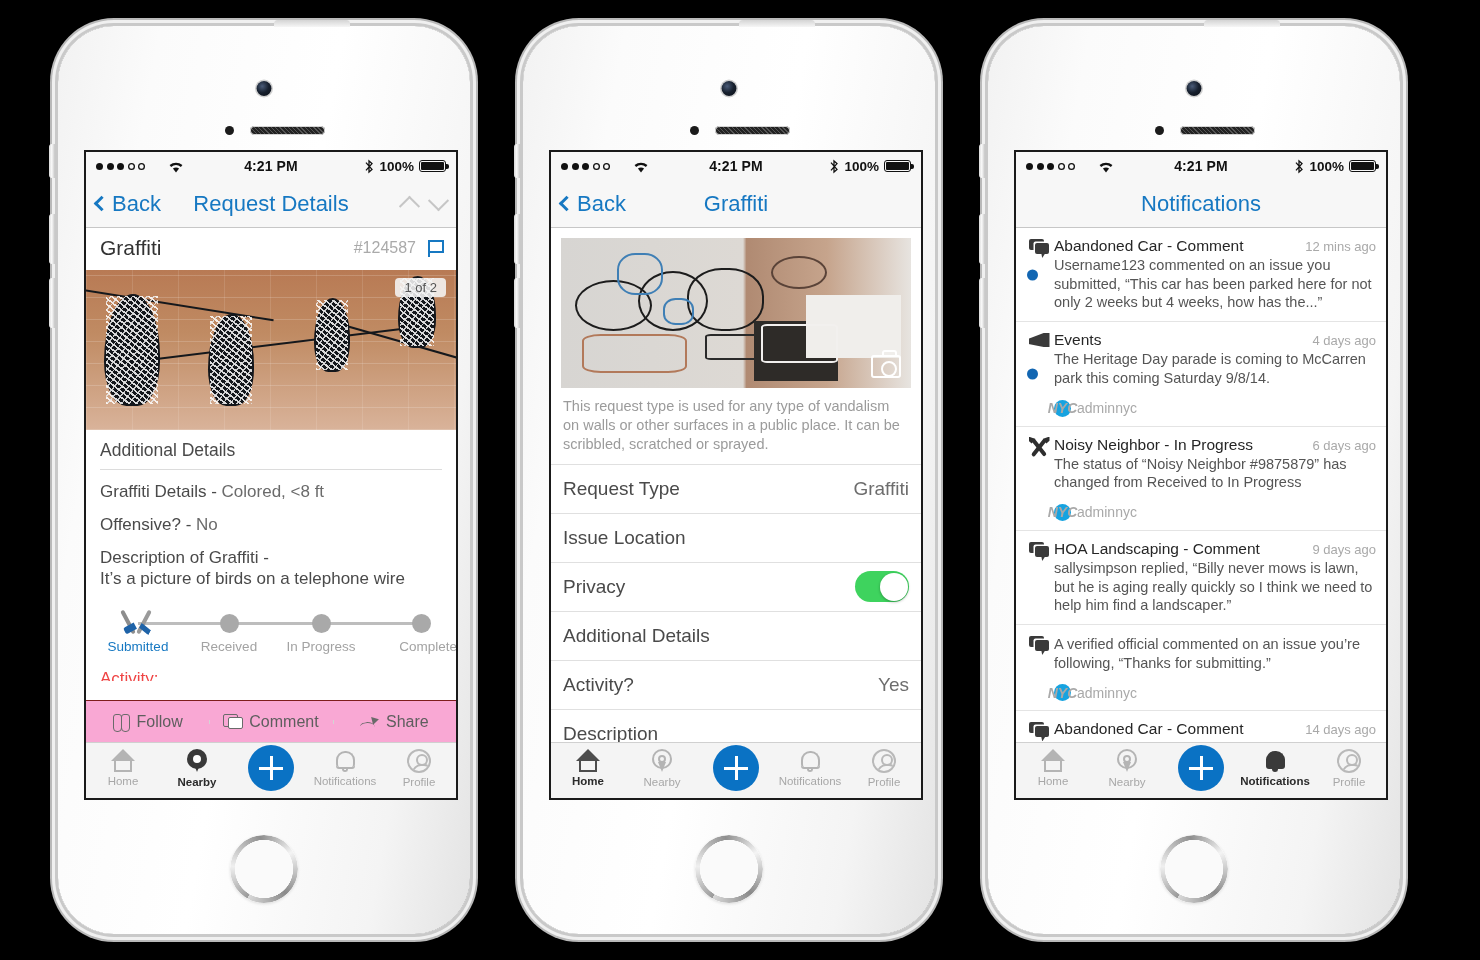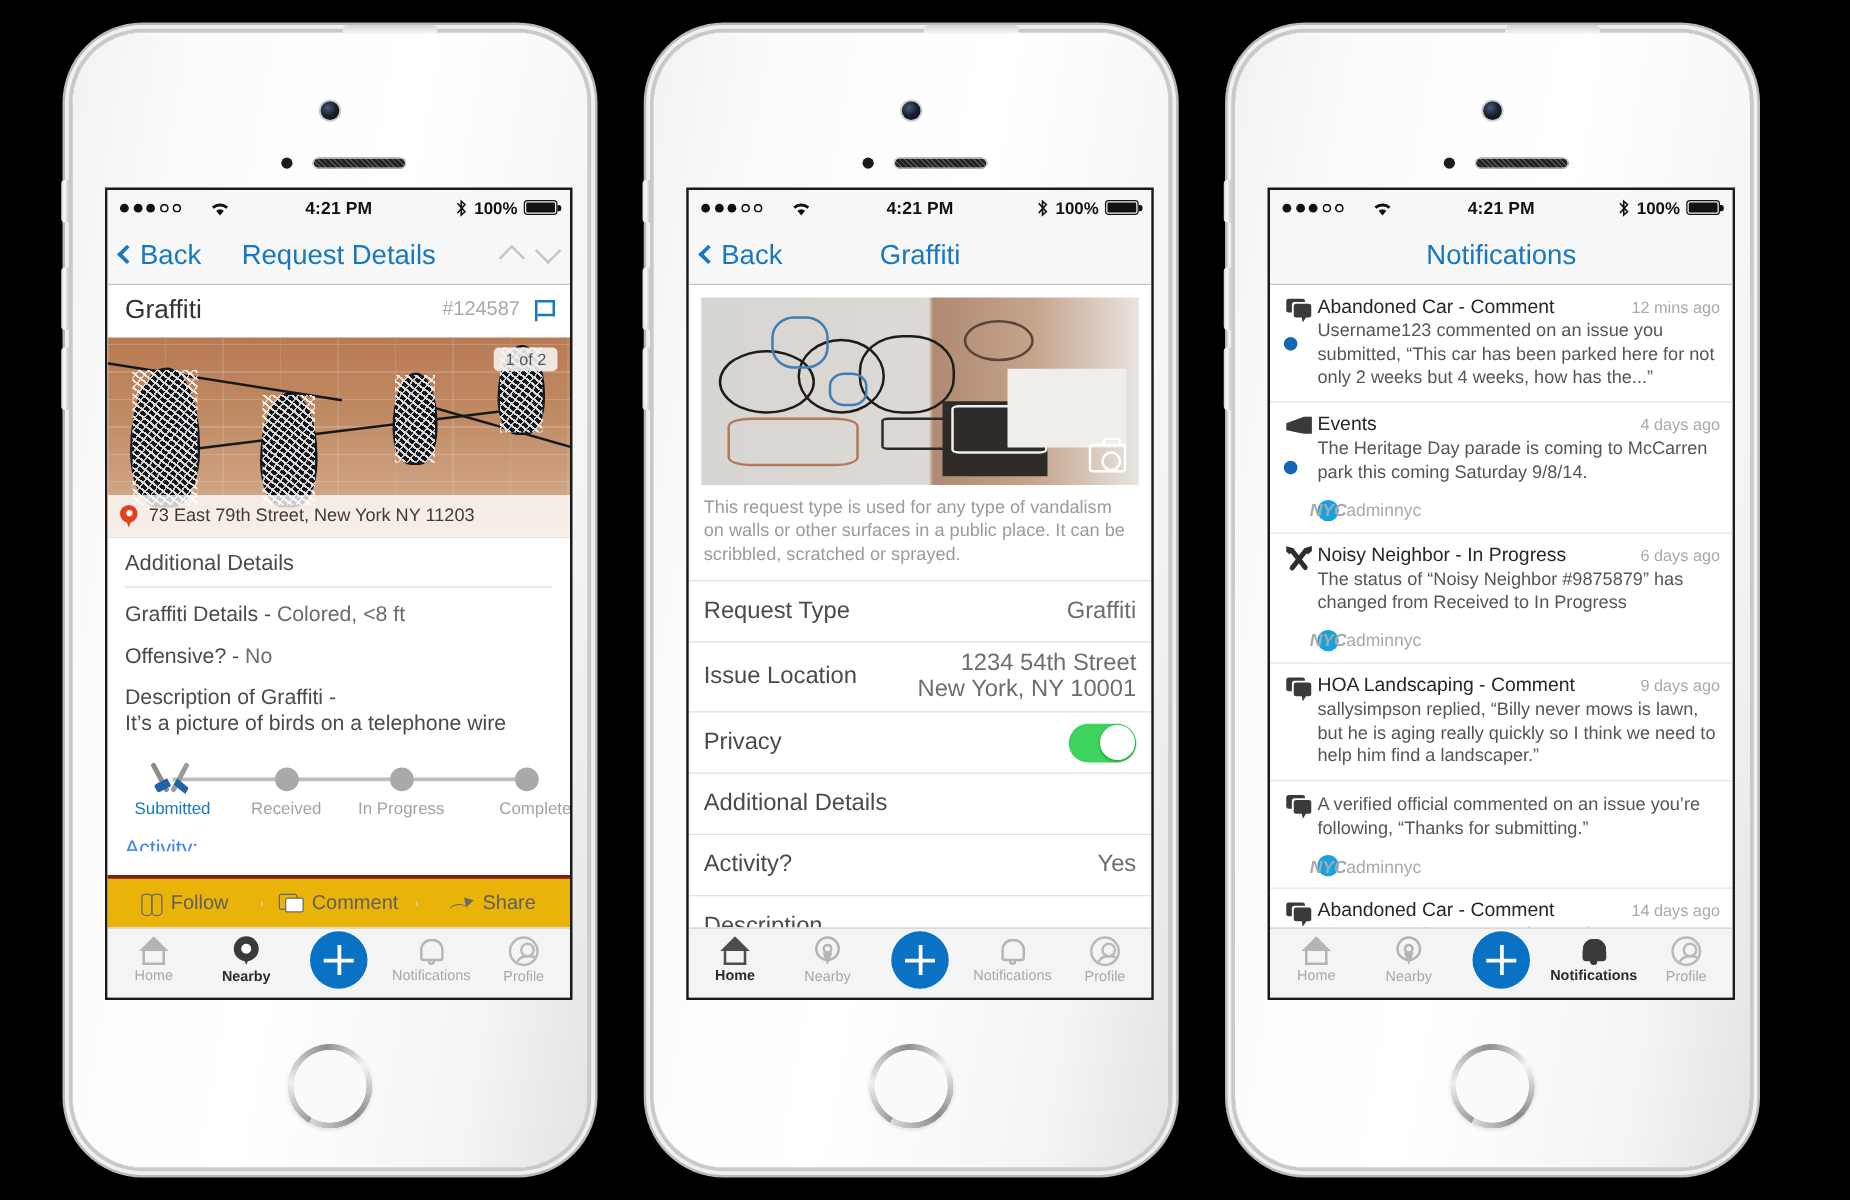--- a/index.html
+++ b/index.html
@@ -159,26 +159,26 @@
   .tk-label.active { color:#1678c2; }
   .tool-icon { position:absolute; left:22px; top:2px; width:34px; height:30px; }
   .tool-icon .wr { position:absolute; left:4px; top:1px; width:4px; height:26px;
     background:#8d8d8d; transform:rotate(-28deg); border-radius:2px; }
   .tool-icon .wr2 { position:absolute; left:20px; top:1px; width:4px; height:26px;
     background:#9a9a9a; transform:rotate(28deg); border-radius:2px; }
   .tool-icon .bl { position:absolute; left:2px; top:17px; width:12px; height:7px;
     background:#1f63a8; transform:rotate(-28deg); border-radius:2px 0 0 2px; }
   .tool-icon .bl2 { position:absolute; left:17px; top:17px; width:12px; height:8px;
     background:#1f63a8; transform:rotate(28deg); clip-path:polygon(0 0,100% 30%,100% 100%,0 70%); }
-  .sec-hint { margin:7px 14px 0 14px; font-size:17px; color:#3b82f6;
+  .sec-hint { margin:7px 14px 0 14px; font-size:17px; color:#ef4444;
     overflow:hidden; height:12px; }
 
   
-  .actionbar { flex:0 0 42px; height:42px; background:#eab308;
-    border-top:3px solid #7f1d1d; display:flex; align-items:center; }
+  .actionbar { flex:0 0 42px; height:42px; background:#f9a8d4;
+    border-top:1px solid #7f1d1d; display:flex; align-items:center; }
   .act { flex:1; display:flex; align-items:center; justify-content:center; gap:7px;
     font-size:16px; color:#5e5e5e; position:relative; cursor:pointer; }
   .act + .act::before { content:""; position:absolute; left:0; top:7px; bottom:7px;
     width:1px; background:#d4d4d4; }
   .ico-binoc { width:17px; height:16px; position:relative; }
   .ico-binoc::before,.ico-binoc::after { content:""; position:absolute; top:0;
     width:7px; height:16px; border:1.5px solid #6a6a6a; border-radius:3px 3px 4px 4px; }
   .ico-binoc::before { left:0; } .ico-binoc::after { right:0; }
   .ico-comment { width:19px; height:15px; position:relative; }
   .ico-comment::before { content:""; position:absolute; left:0; top:0; width:13px; height:11px;
@@ -368,26 +368,20 @@
         <div class="p1-photo">
           <div class="brick"></div>
           <div class="wire" style="left:-10px;top:18px;width:200px;transform:rotate(9deg);"></div>
           <div class="wire" style="left:38px;top:92px;width:300px;transform:rotate(-7deg);"></div>
           <div class="wire" style="left:250px;top:52px;width:140px;transform:rotate(16deg);"></div>
           <div class="bird" style="left:18px;top:24px;width:56px;height:112px;border-radius:52% 48% 40% 40%/60% 55% 40% 40%;"></div>
           <div class="bird" style="left:122px;top:44px;width:46px;height:92px;border-radius:52% 48% 40% 40%/60% 55% 40% 40%;"></div>
           <div class="bird" style="left:228px;top:28px;width:36px;height:74px;border-radius:52% 48% 40% 40%/60% 55% 40% 40%;"></div>
           <div class="bird" style="left:312px;top:6px;width:38px;height:72px;border-radius:52% 48% 40% 40%/60% 55% 40% 40%;"></div>
           <div class="badge-count">1 of 2</div>
-          <div class="addr-bar">
-            <span class="pin">
-                <i></i>
-              </span>
-            <span>73 East 79th Street, New York NY 11203</span>
-          </div>
         </div>
 
         <div class="sec">
           <div class="sec-head">Additional Details</div>
           <div class="detail-line"><span>Graffiti Details - </span><span class="v">Colored, &lt;8 ft</span></div>
           <div class="detail-line"><span>Offensive? - </span><span class="v">No</span></div>
           <div class="detail-line"><span>Description of Graffiti -</span></div>
           <div class="detail-line" style="margin-top:0">It’s a picture of birds on a telephone wire</div>
         </div>
 
@@ -522,22 +516,20 @@
         </div>
 
         <div class="p2-desc">This request type is used for any type of vandalism on walls or other surfaces in a public place. It can be scribbled, scratched or sprayed.</div>
 
         <div class="row2">
           <span class="lbl">Request Type</span>
           <span class="val">Graffiti</span>
         </div>
         <div class="row2">
           <span class="lbl">Issue Location</span>
-          <span class="val" style="white-space:pre-line">1234 54th Street
-New York, NY 10001</span>
         </div>
         <div class="row2">
           <span class="lbl">Privacy</span>
           <span class="toggle">
               <i></i>
             </span>
         </div>
         <div class="row2">
           <span class="lbl">Additional Details</span>
           <span class="val"></span>

